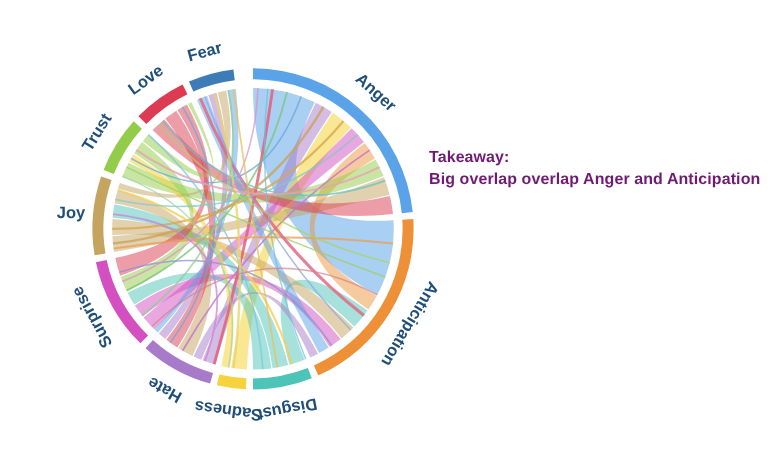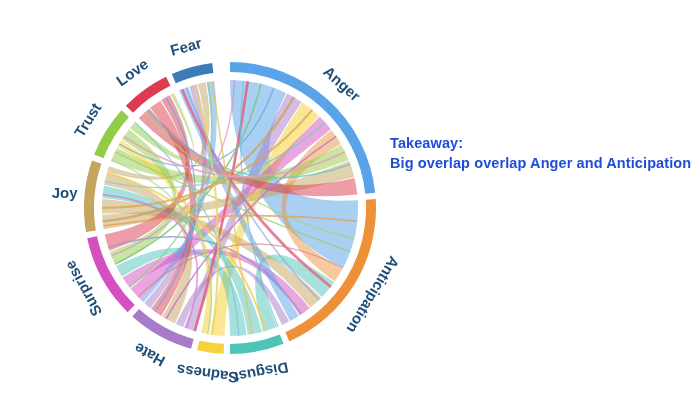--- a/index.html
+++ b/index.html
@@ -17,21 +17,21 @@
     fill:#1f4e79;
   }
   #takeaway{
     position:absolute;
     left:390px;top:133px;
     width:300px;
     font-family:"Liberation Sans", sans-serif;
     font-weight:bold;
     font-size:14.5px;
     line-height:20px;
-    color:#1d4ed8;
+    color:#701a75;
     letter-spacing:0.1px;
   }
   #takeaway div{white-space:nowrap;}
 </style>
 </head>
 <body>
 
 <div id="stage">
 
   <svg id="chord-svg" viewBox="0 0 700 417" xmlns="http://www.w3.org/2000/svg">

